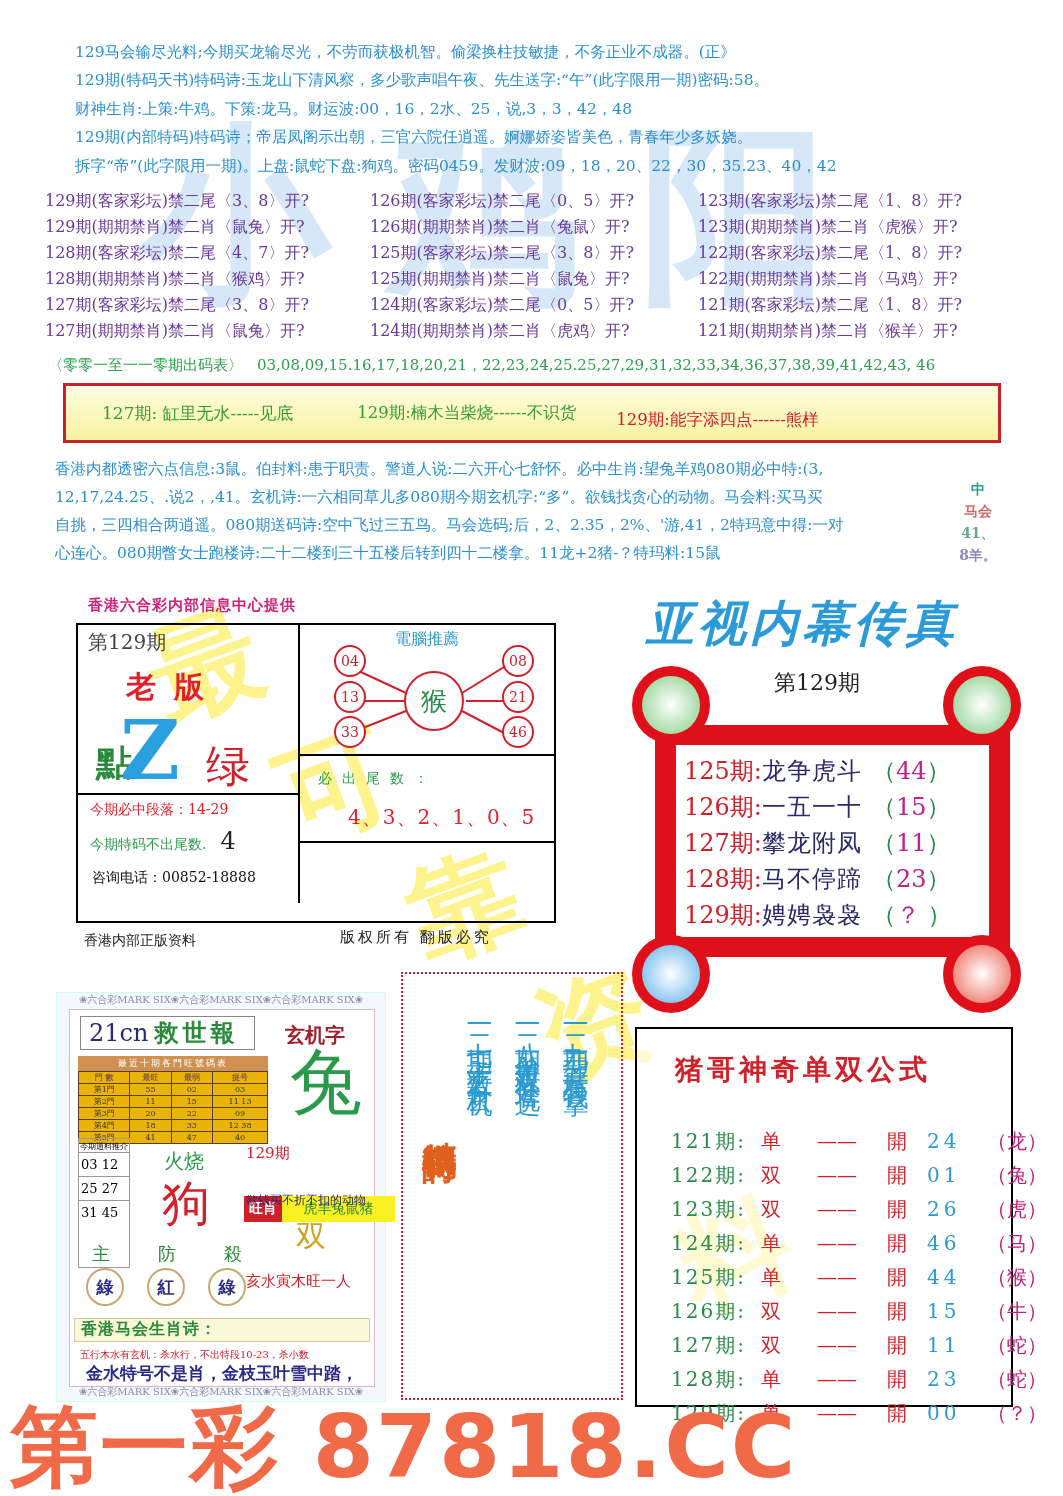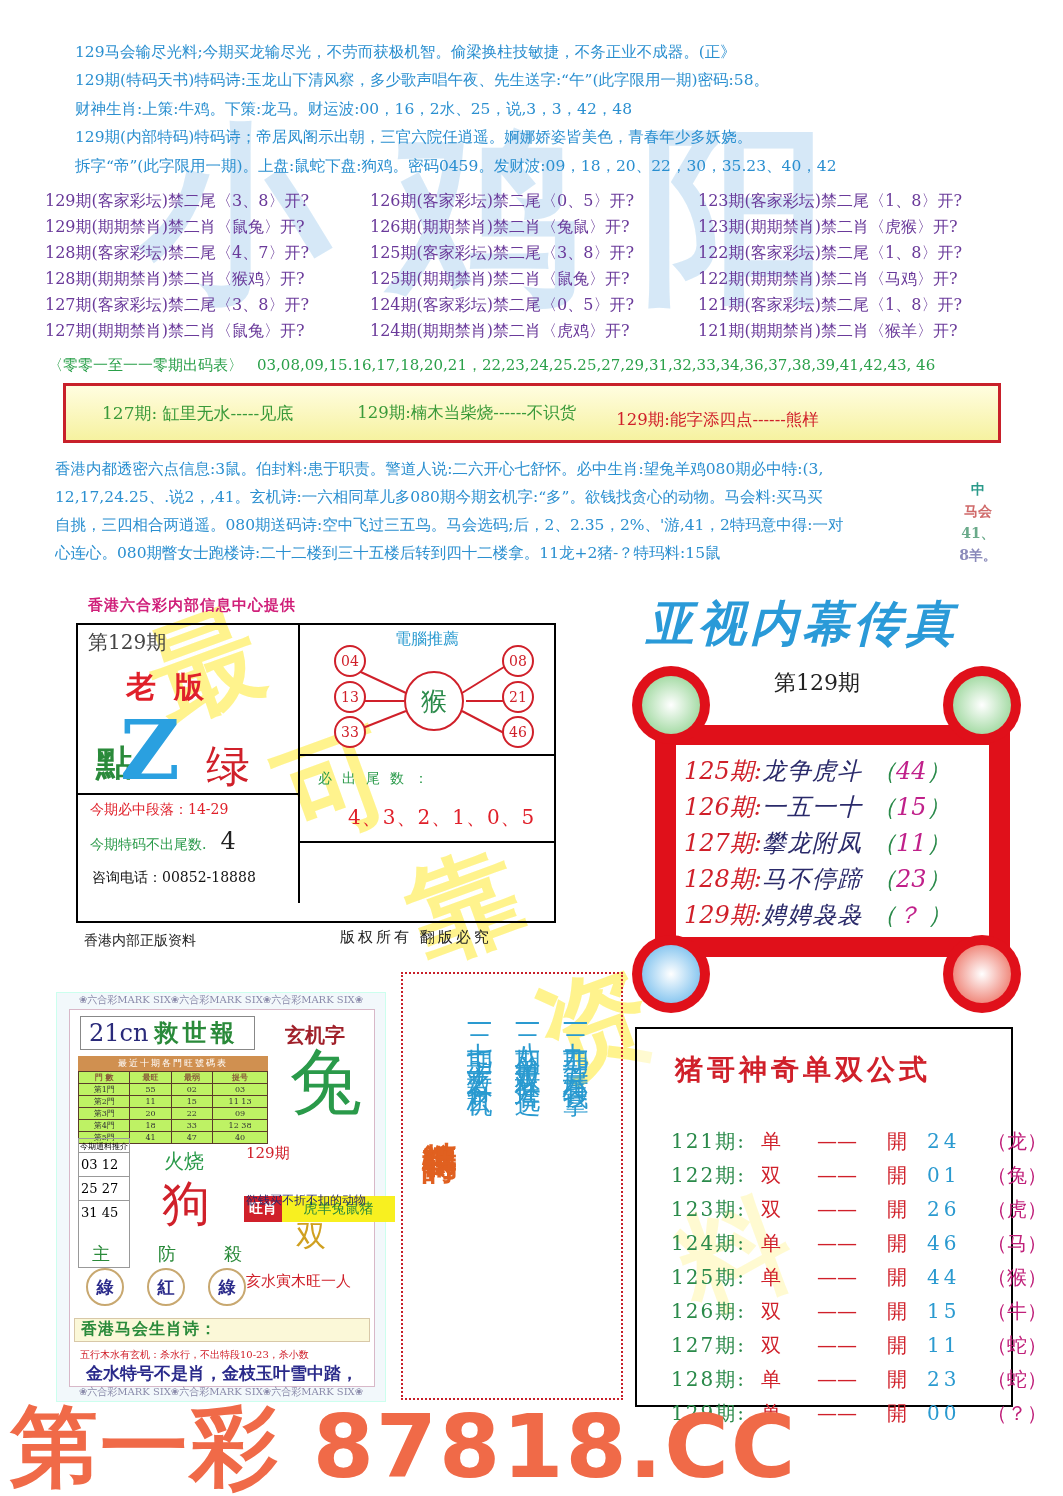--- a/index.html
+++ b/index.html
@@ -56,42 +56,42 @@
                  background: #fff; color: #2a8a4a; font-size: 26px; display: flex; align-items: center; justify-content: center; }
   .must-tail-lbl { position: absolute; left: 18px; top: 14px; color: #2a9a4a; font-size: 14px; letter-spacing: 10px; }
   .must-tail-val { position: absolute; left: 48px; top: 48px; color: #e0202a; font-size: 20px; letter-spacing: 1px; }
   .no-zodiac { position: absolute; left: 32px; top: 24px; font-size: 20px; color: #2a9a4a; }
   .no-zodiac b { color: #e0202a; font-weight: normal; }
   .lp-foot-l { left: 84px; top: 932px; font-size: 14px; color: #222; }
   .lp-foot-r { left: 340px; top: 928px; font-size: 15px; color: #222; letter-spacing: 3px; }
 
   
   .asia-title { left: 646px; top: 592px; color: #2a9ad8; font-size: 48px; font-weight: bold; letter-spacing: 4px; font-family: "DejaVu Sans", sans-serif; font-style: italic; }
-  .frame { left: 655px; top: 725px; width: 355px; height: 232px; background: #e0101a; font-style: italic; }
+  .frame { left: 655px; top: 725px; width: 355px; height: 232px; background: #e0101a; }
   .frame-inner { position: absolute; left: 21px; top: 20px; width: 313px; height: 192px; background: #fff; padding: 8px 0 0 8px; }
   .frame-row { font-size: 24px; line-height: 36px; white-space: nowrap; }
   .frame-row .p { color: #d0202a; }
   .frame-row .t { color: #2a2a6a; letter-spacing: 1px; }
   .frame-row .br { color: #2a8a4a; margin-left: 10px; }
   .frame-row .n { color: #c0208a; }
   .corner { position: absolute; width: 78px; height: 78px; border-radius: 50%; background: #e0101a; }
   .corner i { position: absolute; left: 10px; top: 10px; width: 58px; height: 58px; border-radius: 50%; }
   .fax-issue { left: 774px; top: 668px; font-size: 22px; color: #222; }
 
   
   .jsb { left: 56px; top: 992px; width: 330px; height: 410px; border: 1px solid #cfe; background: #f2f8fb; }
   .jsb-border-t { position: absolute; left: 0; top: 0; width: 100%; height: 16px; font-size: 10px; color: #8a8aaa; white-space: nowrap; overflow: hidden; text-align: center; }
   .jsb-border-b { position: absolute; left: 0; bottom: 0; width: 100%; height: 16px; font-size: 10px; color: #8a8aaa; white-space: nowrap; overflow: hidden; text-align: center; }
   .jsb-inner { position: absolute; left: 12px; top: 16px; width: 306px; height: 378px; background: #fff; border: 1px solid #d8b8c8; }
   .jsb-head { position: absolute; left: 10px; top: 6px; width: 175px; height: 34px; border: 1px solid #888; font-size: 24px; display: flex; align-items: center; padding-left: 8px; }
   .jsb-head .a { color: #2a2a7a; margin-right: 6px; }
   .jsb-head .b { color: #2a8a3a; font-weight: bold; letter-spacing: 4px; font-family: "DejaVu Sans", sans-serif; }
   .xjz-lbl { position: absolute; left: 215px; top: 12px; font-size: 20px; color: #a0202a; font-weight: bold; font-family: "DejaVu Sans", sans-serif; }
   .xjz-char { position: absolute; left: 220px; top: 36px; font-size: 72px; color: #2a9a4a; line-height: 1; }
-  .mini-table { position: absolute; left: 8px; top: 46px; width: 190px; border-collapse: collapse; font-size: 8px; background: #bef264; }
+  .mini-table { position: absolute; left: 8px; top: 46px; width: 190px; border-collapse: collapse; font-size: 8px; background: #eab308; }
   .mini-table caption { background: #d09050; color: #fff; font-size: 9px; letter-spacing: 2px; padding: 1px 0; }
   .mini-table th, .mini-table td { border: 1px solid #5a3a2a; text-align: center; padding: 0 2px; height: 12px; color: #333; }
   .mini-table th { color: #8a5a3a; }
   .recombo { position: absolute; left: 8px; top: 128px; width: 52px; height: 130px; border: 1px solid #999; font-size: 13px; }
   .recombo .h { font-size: 8px; text-align: center; padding-top: 2px; }
   .recombo .r { border-top: 1px solid #999; padding: 4px 2px; white-space: nowrap; font-size: 13px; }
   .fire { position: absolute; left: 94px; top: 138px; font-size: 20px; color: #2a9a4a; }
   .dog { position: absolute; left: 92px; top: 162px; font-size: 48px; color: #d0202a; }
   .mfs { position: absolute; left: 22px; top: 232px; width: 150px; display: flex; justify-content: space-between; color: #2a8a3a; font-size: 18px; }
   .mfs-balls { position: absolute; left: 16px; top: 258px; width: 160px; display: flex; justify-content: space-between; }

